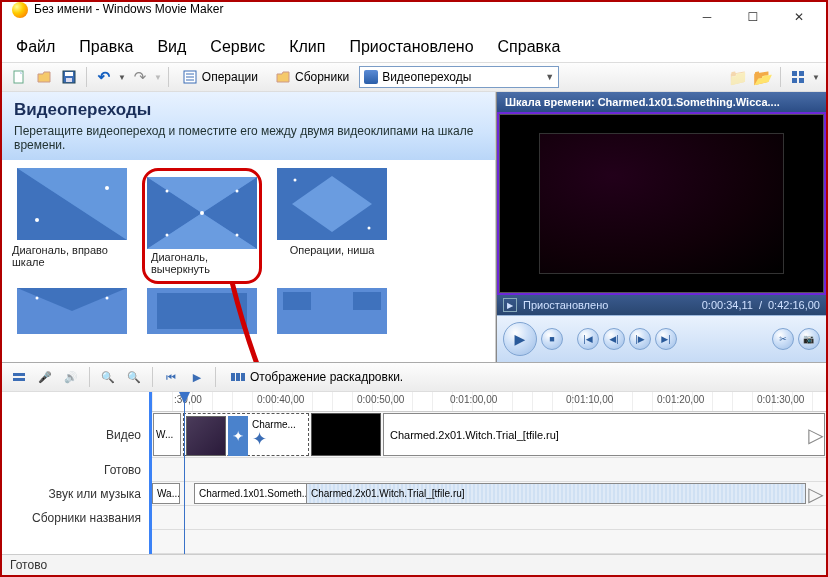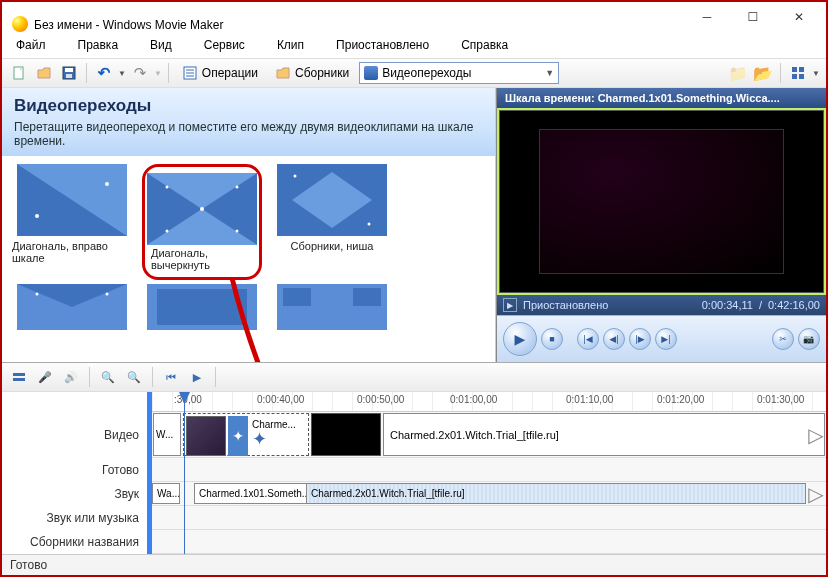--- a/index.html
+++ b/index.html
@@ -1,54 +1,54 @@
 <!DOCTYPE html>
 <html><head>
 <meta charset="utf-8">
 <style>
   * { box-sizing: border-box; margin: 0; padding: 0; font-family: "Segoe UI", Tahoma, sans-serif; }
   body { background: #fff; border: 2px solid #b00000; width: 828px; height: 577px; display: flex; flex-direction: column; overflow: hidden; }
-  .titlebar { display: flex; align-items: flex-end; height: 30px; padding: 0 4px; background: #fff; }
+  .titlebar { display: flex; align-items: flex-start; height: 30px; padding: 0 4px; background: #fff; }
   .titlebar .app-icon { width: 16px; height: 16px; margin: 0 6px; background: radial-gradient(circle at 30% 30%, #ff9 0%, #fc0 40%, #f90 70%, #c60 100%); border-radius: 50%; }
   .titlebar .title { font-size: 12px; }
   .titlebar .spacer { flex: 1; }
   .winbtn { width: 46px; height: 30px; display: flex; align-items: center; justify-content: center; font-size: 12px; color: #333; }
-  .menubar { display: flex; padding: 2px 6px; font-size: 12px; gap: 16px; }
+  .menubar { display: flex; padding: 2px 6px; font-size: 16px; gap: 8px; }
   .menubar span { padding: 4px 8px; }
   .toolbar { display: flex; align-items: center; gap: 3px; padding: 3px 6px; border-top: 1px solid #ddd; border-bottom: 1px solid #ddd; background: linear-gradient(#fdfdfd,#ececec); }
   .tbtn { width: 22px; height: 22px; display: flex; align-items: center; justify-content: center; border-radius: 2px; }
   .sep { width: 1px; height: 20px; background: #ccc; margin: 0 3px; }
   .lbtn { display: flex; align-items: center; gap: 4px; padding: 2px 6px; font-size: 12px; border: 1px solid transparent; border-radius: 3px; }
   .combo { display: flex; align-items: center; border: 1px solid #7a9cc6; background: #fff; height: 22px; font-size: 12px; padding: 0 4px; gap: 4px; width: 200px; }
   .combo .cico { width: 14px; height: 14px; background: linear-gradient(#5b8cd6,#2a5ea8); border-radius: 2px; }
   .combo .drop { margin-left: auto; font-size: 9px; color: #555; }
   .mid { flex: 1; display: flex; overflow: hidden; }
   .left { flex: 1; display: flex; flex-direction: column; border-right: 1px solid #ccc; position: relative; background: #fff; }
   .lhdr { background: linear-gradient(#e8f2ff,#cfe4fd 60%,#b9d6f8); padding: 8px 12px; font-size: 12px; color: #233; }
   .lhdr b { font-size: 17px; font-weight: bold; color: #1a2f5a; display: block; margin-bottom: 4px; }
   .thumbs { flex: 1; display: flex; flex-wrap: wrap; align-content: flex-start; gap: 4px 10px; padding: 8px 10px; overflow: hidden; }
   .thumb { width: 120px; display: flex; flex-direction: column; align-items: center; font-size: 11px; color: #222; }
   .tbox { width: 110px; height: 72px; background: #4a82cc; margin-bottom: 4px; position: relative; display: flex; align-items: center; justify-content: center; }
   .tbox svg { width: 100%; height: 100%; }
   .thumb.sel { border: 3px solid #d00000; border-radius: 16px; padding: 6px; }
   .thumb.sel .tbox { margin-bottom: 2px; }
   .rowcut .tbox { height: 46px; }
-  .right { width: 330px; display: flex; flex-direction: column; background: #bef264; border-left: 1px solid #888; }
+  .right { width: 330px; display: flex; flex-direction: column; background: #6d28d9; border-left: 1px solid #888; }
   .rhdr { background: linear-gradient(#4a6ea8,#2b4d86); color: #fff; font-size: 11px; font-weight: bold; padding: 4px 8px; white-space: nowrap; overflow: hidden; text-overflow: ellipsis; }
   .preview { flex: 1; background: #000; position: relative; margin: 2px; border: 1px solid #555; }
   .preview .frame { position: absolute; inset: 10% 12%; background: radial-gradient(ellipse at 30% 30%, #22001a 0%, #100008 60%, #000 100%); border: 1px solid #333; }
   .pstatus { display: flex; align-items: center; font-size: 11px; color: #cfe0ff; background: linear-gradient(#3a5a8e,#294670); padding: 3px 6px; gap: 6px; }
   .pstatus .sp { flex: 1; }
   .pctrl { background: linear-gradient(#e9f2fd,#c6dbf5); padding: 6px; display: flex; align-items: center; gap: 4px; border-top: 1px solid #9cb8dc; }
   .rbtn { width: 22px; height: 22px; border-radius: 50%; background: radial-gradient(circle at 35% 30%, #fff, #cfe1f8 40%, #9dbde6 100%); border: 1px solid #7fa4d2; display: flex; align-items: center; justify-content: center; font-size: 9px; color: #2a5a9a; }
   .rbtn.big { width: 34px; height: 34px; font-size: 14px; }
   .timeline { border-top: 1px solid #aaa; display: flex; flex-direction: column; font-size: 11px; background: #fff; }
   .tltools { display: flex; align-items: center; gap: 4px; padding: 3px 6px; border-bottom: 1px solid #ddd; background: linear-gradient(#fdfdfd,#ececec); }
   .tlbody { display: flex; }
-  .tllabels { width: 150px; border-right: 5px solid #3b82f6; }
+  .tllabels { width: 150px; border-right: 3px solid #3b82f6; }
   .tllabels div { height: 24px; display: flex; align-items: center; justify-content: flex-end; padding-right: 8px; color: #333; font-size: 12px; }
   .tllabels .ruler { height: 20px; }
   .tllabels .video { height: 46px; }
   .tltracks { flex: 1; position: relative; overflow: hidden; }
   .ruler-row { height: 20px; border-bottom: 1px solid #ccc; display: flex; font-size: 10px; color: #555; position: relative; background: repeating-linear-gradient(90deg,#eee 0,#eee 1px,transparent 1px,transparent 20px); }
   .ruler-row span { position: absolute; top: 2px; }
   .track { height: 24px; border-bottom: 1px solid #ddd; position: relative; background: #f7f7f7; }
   .track.video { height: 46px; display: flex; align-items: stretch; }
   .clip { position: absolute; top: 1px; bottom: 1px; border: 1px solid #888; background: #fff; font-size: 10px; display: flex; align-items: center; padding: 0 4px; overflow: hidden; white-space: nowrap; }
   .clip.wave { background: repeating-linear-gradient(90deg,#dfeaf7 0,#dfeaf7 2px,#cfe0f3 2px,#cfe0f3 4px); }
@@ -180,21 +180,21 @@
       </div>
       <div class="thumb">
         <div class="tbox">
             <svg viewBox="0 0 110 72">
               <rect width="110" height="72" fill="#3f72bd"></rect>
               <polygon points="55,8 95,36 55,64 15,36" fill="#6a9ce0"></polygon>
               <circle cx="18" cy="12" r="1.5" fill="#fff"></circle>
               <circle cx="92" cy="60" r="1.5" fill="#fff"></circle>
             </svg>
           </div>
-        <span>Сборники, ниша</span>
+        <span>Операции, ниша</span>
       </div>
 
       <div class="thumb rowcut">
           <div class="tbox">
             <svg viewBox="0 0 110 46">
               <rect width="110" height="46" fill="#5b8cd6"></rect>
               <polygon points="0,0 55,23 110,0" fill="#3f72bd"></polygon>
               <circle cx="20" cy="10" r="1.5" fill="#fff"></circle>
               <circle cx="90" cy="10" r="1.5" fill="#fff"></circle>
             </svg>
@@ -267,33 +267,38 @@
       </div>
     <div class="tbtn" style="color:#3b6db5">🎤</div>
     <div class="tbtn" style="opacity:.45">🔊</div>
     <div class="sep"></div>
     <div class="tbtn" style="color:#2a7;">🔍</div>
     <div class="tbtn" style="color:#27a;">🔍</div>
     <div class="sep"></div>
     <div class="tbtn" style="color:#3b6db5">⏮</div>
     <div class="tbtn" style="color:#3b6db5">▶</div>
     <div class="sep"></div>
+    <div class="lbtn">
+      <svg width="16" height="16">
+          <rect x="1" y="4" width="4" height="8" fill="#3b6db5"></rect>
+          <rect x="6" y="4" width="4" height="8" fill="#3b6db5"></rect>
+          <rect x="11" y="4" width="4" height="8" fill="#3b6db5"></rect>
+        </svg>
+      <span>Отображение раскадровки.</span>
+    </div>
   </div>
   <div class="tlbody">
     <div class="tllabels">
       <div class="ruler"></div>
       <div class="video" style="position:relative;">
 
         <span>Видео</span>
       </div>
       <div>
           <span>Готово</span>
-        </div>
-      <div>
-          <span>Звук</span>
         </div>
       <div>
           <span>Звук или музыка</span>
         </div>
       <div>
           <span>Сборники названия</span>
         </div>
     </div>
     <div class="tltracks">
       <div class="ruler-row">

